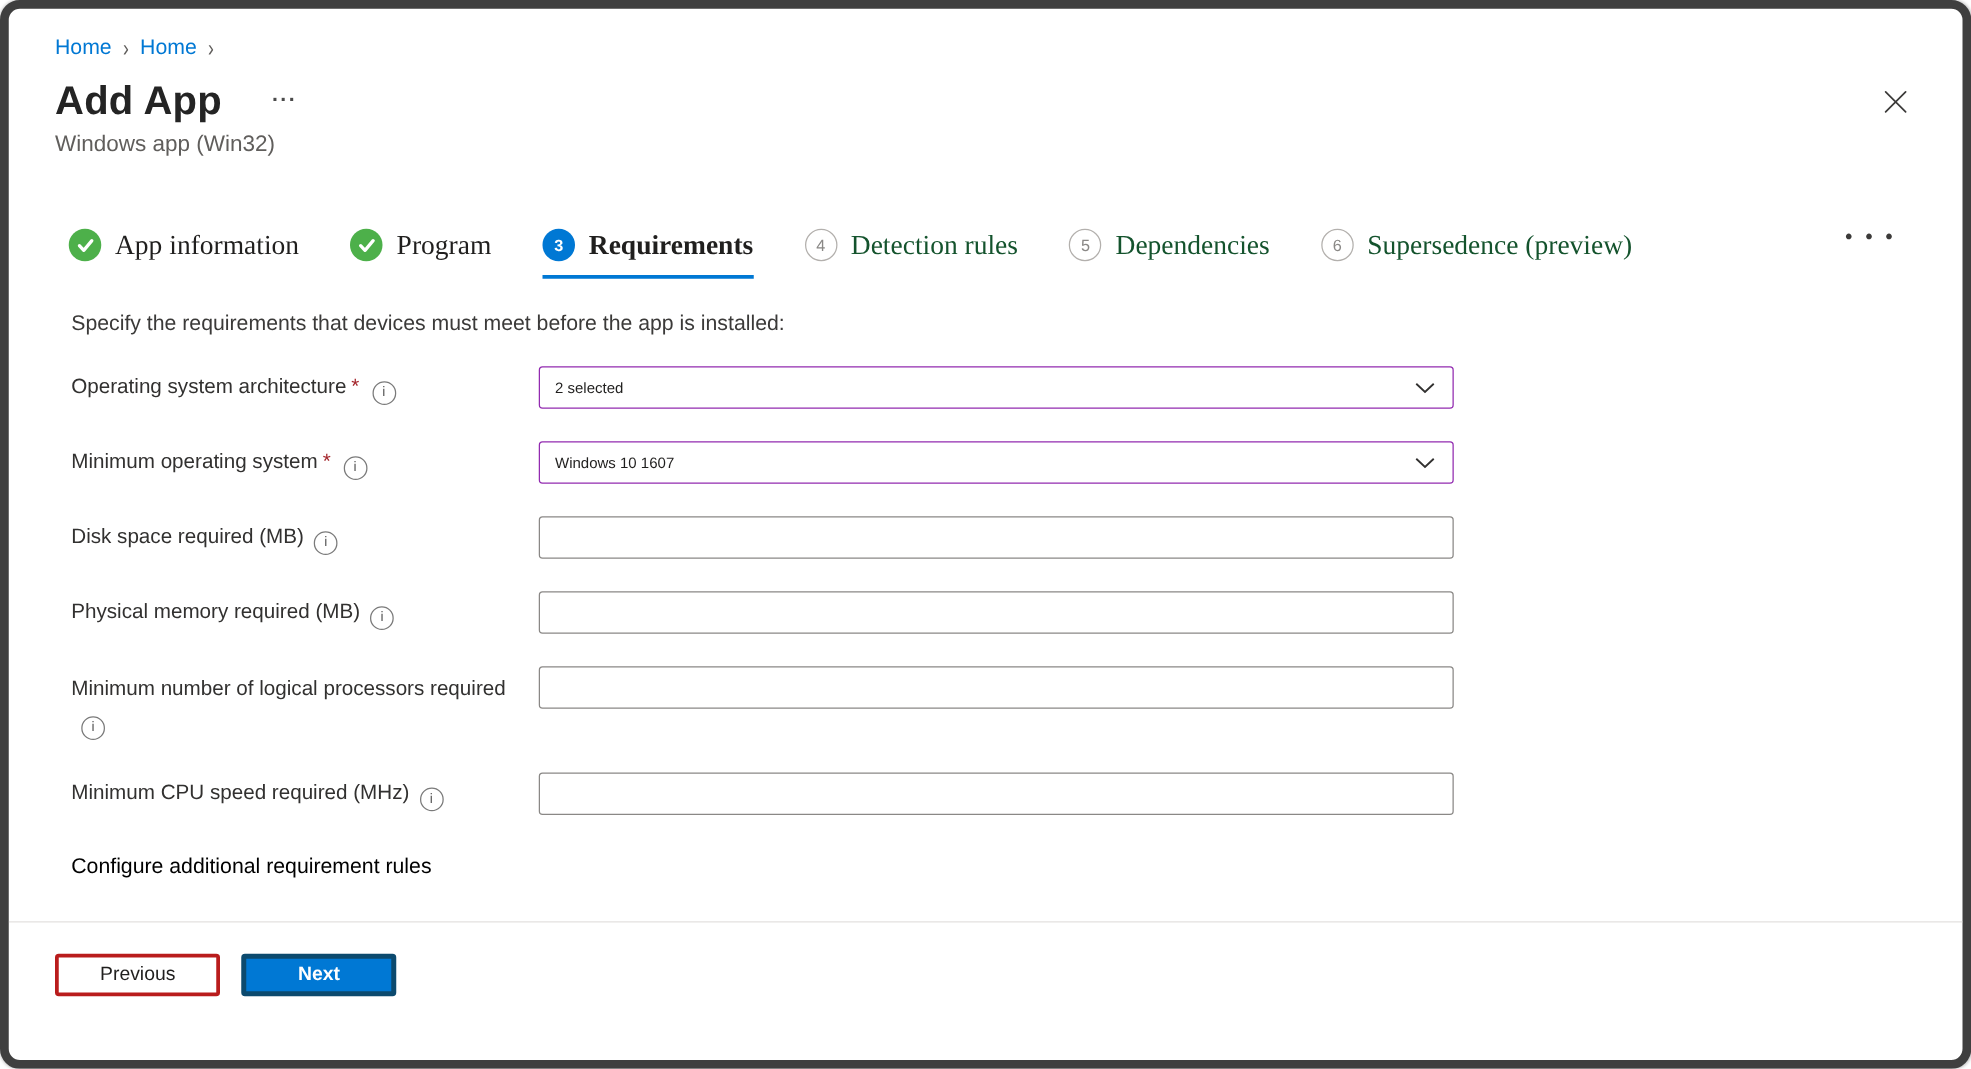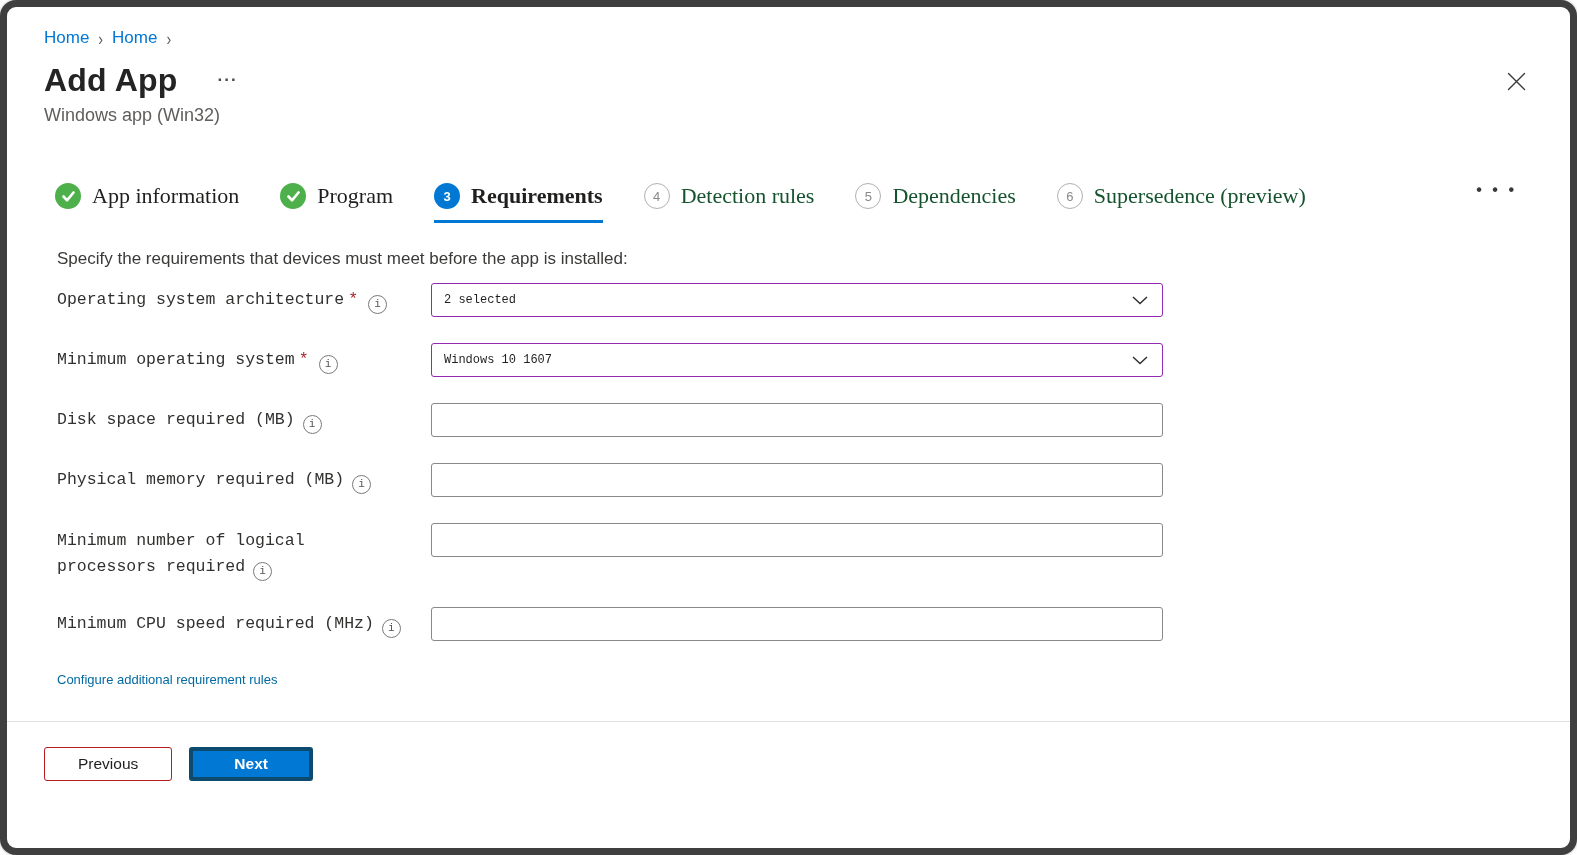--- a/index.html
+++ b/index.html
@@ -28,37 +28,37 @@
   .step.complete .step-circle{background:#4db04a;}
   .step.active .step-circle{background:#0078d4;color:#fff;font-size:13px;font-weight:700;}
   .step.upcoming .step-circle{border:1px solid #b3b0ad;color:#8a8886;font-size:13px;}
   .step-label{font-size:22px;color:#201f1e;white-space:nowrap;font-family:Liberation Serif, serif;}
   .step.active .step-label{font-weight:700;}
   .step.upcoming .step-label{color:#14532d;}
   .steps-overflow{position:absolute;right:13px;top:-2px;color:#3b3a39;font-size:16px;font-weight:700;letter-spacing:3px;cursor:pointer;}
   
   .instruction{margin-top:26px;margin-left:13px;font-size:17px;color:#3b3a39;}
   
-  .form{margin-top:14px;margin-left:13px;font-family:Liberation Mono, monospace;}
+  .form{margin-top:24px;margin-left:13px;}
   .form-row{display:flex;align-items:center;margin-bottom:26px;}
   .form-row.multiline{align-items:flex-start;}
   .form-row.multiline .field-label{padding-top:5px;}
   .field-label{width:374px;flex:0 0 374px;font-size:16.5px;color:#323130;line-height:26px;padding-right:20px;box-sizing:border-box;}
   .req{color:#a4262c;margin-left:4px;margin-right:2px;}
   .info-icon{display:inline-flex;align-items:center;justify-content:center;width:17px;height:17px;border:1px solid #7a7a7a;border-radius:50%;font-size:11px;line-height:1;color:#555;margin-left:8px;vertical-align:-3px;cursor:default;font-style:normal;}
   .field{width:732px;flex:0 0 732px;}
   .dropdown{height:34px;box-sizing:border-box;border:1.5px solid #922bb0;border-radius:3px;display:flex;align-items:center;justify-content:space-between;padding:0 12px;font-size:12px;color:#201f1e;cursor:pointer;background:#fff;}
   .chevron{line-height:0;margin-right:2px;}
   input.text-input{width:100%;height:34px;box-sizing:border-box;border:1px solid #8a8886;border-radius:3px;padding:0 10px;font-size:16px;color:#201f1e;font-family:inherit;background:#fff;outline:none;}
-  .section-link{margin-top:31px;margin-left:13px;font-size:13px;color:#0369a1;cursor:pointer;}
+  .section-link{margin-top:31px;margin-left:13px;font-size:17px;color:#000000;cursor:pointer;}
   
   .divider{height:1px;background:#e3e1df;margin-top:34px;}
   .footer{padding:25px 0 0 37px;display:flex;gap:17px;}
   .btn{height:34px;font-size:15.5px;border-radius:3px;cursor:pointer;font-family:inherit;display:inline-flex;align-items:center;justify-content:center;}
-  .btn-prev{background:#fff;border:1px solid #b91c1c;color:#201f1e;padding:0 33px;}
+  .btn-prev{background:#fff;border:3px solid #b91c1c;color:#201f1e;padding:0 33px;}
   .btn-next{background:#0078d4;border:4px solid #0c4a6e;color:#fff;font-weight:700;padding:0 41px;}
 </style>
 </head>
 <body>
 
 <div class="frame">
   <div class="content">
 
     <nav class="breadcrumb">
       <a>Home</a>

